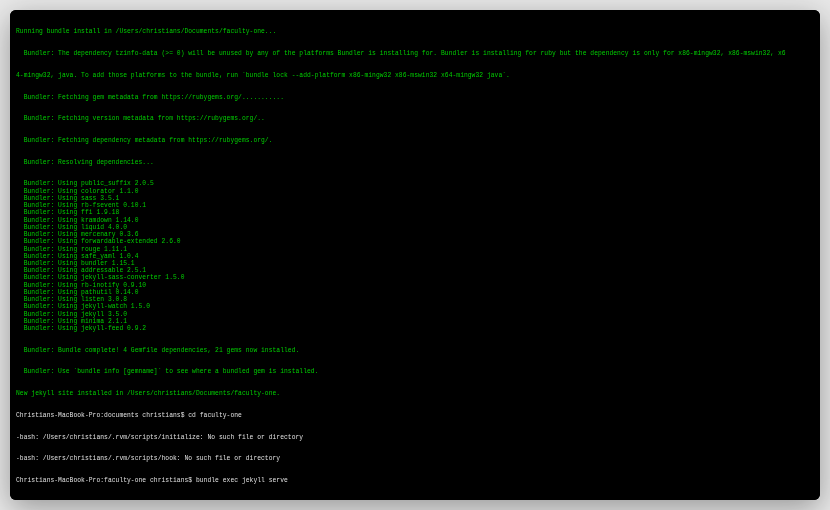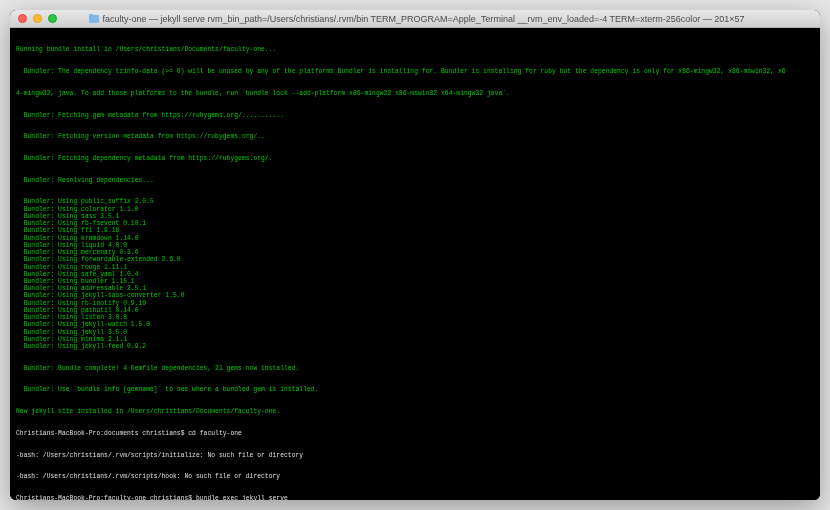--- a/index.html
+++ b/index.html
@@ -78,30 +78,20 @@
   .line { white-space: pre; }
   .white { color: #e0e0e0; }
   .red { color: #d04040; }
   .yellow { color: #c0c000; }
 </style>
 </head>
 <body>
 
 <div class="window">
 
-  <div class="titlebar">
-    <div class="traffic">
-      <div class="dot red"></div>
-      <div class="dot yellow"></div>
-      <div class="dot green"></div>
-    </div>
-    <div class="title">
-      <span class="folder-icon"></span><span>faculty-one — jekyll serve rvm_bin_path=/Users/christians/.rvm/bin TERM_PROGRAM=Apple_Terminal __rvm_env_loaded=-4 TERM=xterm-256color — 201×57</span>
-    </div>
-  </div>
 
   <div class="terminal">
     <div class="line">Running bundle install in /Users/christians/Documents/faculty-one...</div>
     <div class="line">  Bundler: The dependency tzinfo-data (&gt;= 0) will be unused by any of the platforms Bundler is installing for. Bundler is installing for ruby but the dependency is only for x86-mingw32, x86-mswin32, x6</div>
     <div class="line">4-mingw32, java. To add those platforms to the bundle, run `bundle lock --add-platform x86-mingw32 x86-mswin32 x64-mingw32 java`.</div>
     <div class="line">  Bundler: Fetching gem metadata from https://rubygems.org/...........</div>
     <div class="line">  Bundler: Fetching version metadata from https://rubygems.org/..</div>
     <div class="line">  Bundler: Fetching dependency metadata from https://rubygems.org/.</div>
     <div class="line">  Bundler: Resolving dependencies...</div>
     <div id="gems"><div class="line">  Bundler: Using public_suffix 2.0.5</div><div class="line">  Bundler: Using colorator 1.1.0</div><div class="line">  Bundler: Using sass 3.5.1</div><div class="line">  Bundler: Using rb-fsevent 0.10.1</div><div class="line">  Bundler: Using ffi 1.9.18</div><div class="line">  Bundler: Using kramdown 1.14.0</div><div class="line">  Bundler: Using liquid 4.0.0</div><div class="line">  Bundler: Using mercenary 0.3.6</div><div class="line">  Bundler: Using forwardable-extended 2.6.0</div><div class="line">  Bundler: Using rouge 1.11.1</div><div class="line">  Bundler: Using safe_yaml 1.0.4</div><div class="line">  Bundler: Using bundler 1.15.1</div><div class="line">  Bundler: Using addressable 2.5.1</div><div class="line">  Bundler: Using jekyll-sass-converter 1.5.0</div><div class="line">  Bundler: Using rb-inotify 0.9.10</div><div class="line">  Bundler: Using pathutil 0.14.0</div><div class="line">  Bundler: Using listen 3.0.8</div><div class="line">  Bundler: Using jekyll-watch 1.5.0</div><div class="line">  Bundler: Using jekyll 3.5.0</div><div class="line">  Bundler: Using minima 2.1.1</div><div class="line">  Bundler: Using jekyll-feed 0.9.2</div></div>

